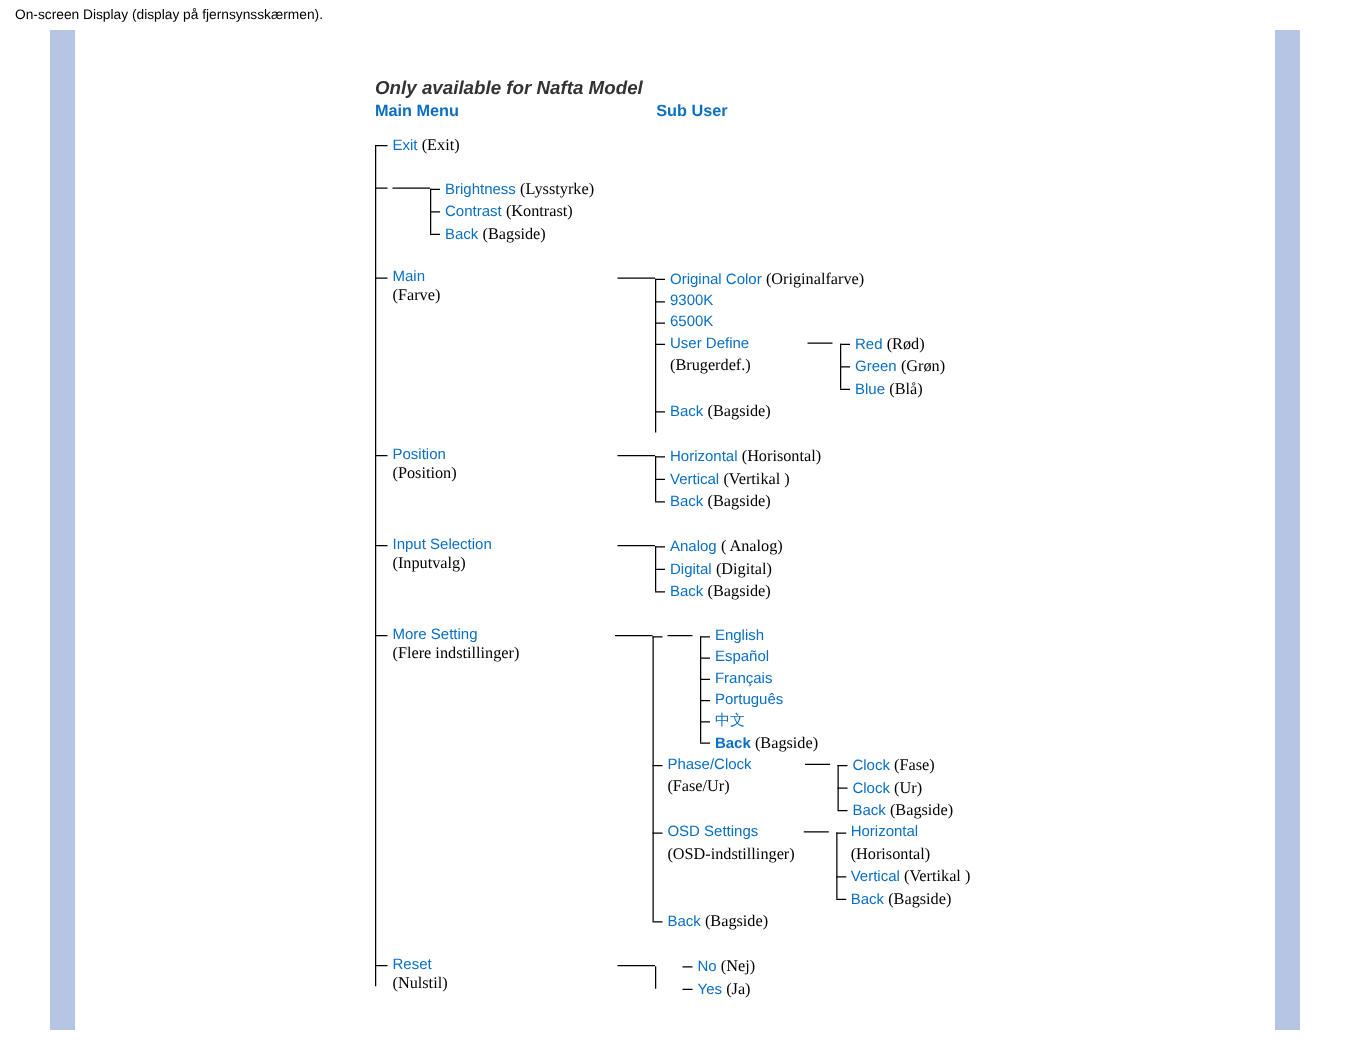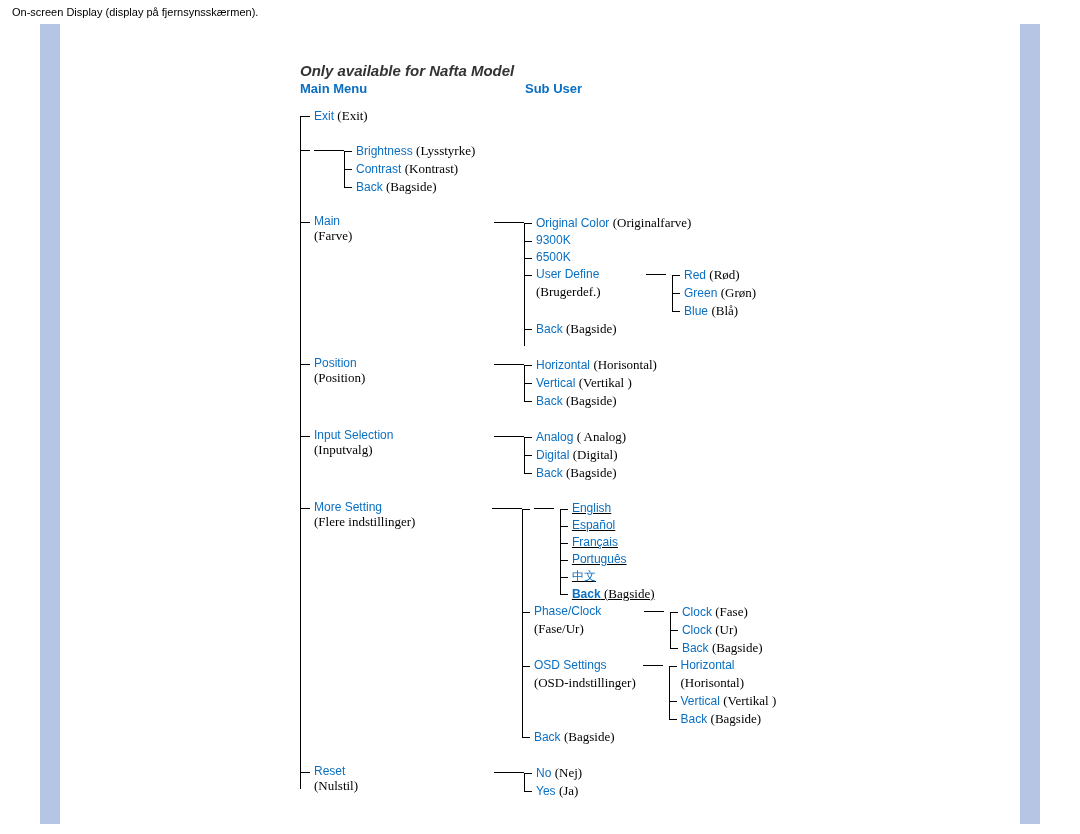--- a/index.html
+++ b/index.html
@@ -114,21 +114,21 @@
           <div class="mmrow">
             <div class="mmflex">
               <div class="mmname"><span class="term">More Setting</span><br><span class="paren">(Flere indstillinger)</span></div>
               <div class="conn"></div>
               <div class="subcol" style="position: relative;">
                 <div style="position: absolute; left: 0px; border-left: 1px solid rgb(0, 0, 0); top: 9px; height: 228px;"></div>
                 <div class="subrow">
                   <div class="flexline">
                     <div class="conn2"></div>
                     <div class="lvl3">
-                      <div class="subcol" style="position: relative; text-decoration: underline;">
+                      <div class="subcol" style="position: relative;">
                         <div style="position: absolute; left: 0px; border-left: 1px solid rgb(0, 0, 0); top: 9px; height: 85px;"></div>
                         <div class="subrow"><span class="term " style="">English</span></div>
                         <div class="subrow"><span class="term " style="">Español</span></div>
                         <div class="subrow"><span class="term " style="">Français</span></div>
                         <div class="subrow"><span class="term " style="">Português</span></div>
                         <div class="subrow"><span class="term " style="">中文</span></div>
                         <div class="subrow"><span class="term backbold" style="">Back</span>  <span class="paren">(Bagside)</span></div>
                       </div>
                     </div>
                   </div>
@@ -162,21 +162,21 @@
                   </div>
                 </div>
                 <div class="subrow"><span class="term " style="">Back</span>  <span class="paren">(Bagside)</span></div>
               </div>
             </div>
           </div>
           <div class="mmrow">
             <div class="mmflex">
               <div class="mmname"><span class="term">Reset</span><br><span class="paren">(Nulstil)</span></div>
               <div class="conn"></div>
-              <div class="subcol" style="position: relative;">
+              <div class="subcol" style="position: relative; padding-left: 22px;">
                 <div style="position: absolute; left: 0px; border-left: 1px solid rgb(0, 0, 0); top: 9px; height: 18px;"></div>
                 <div class="subrow"><span class="term " style="">No</span>  <span class="paren">(Nej)</span></div>
                 <div class="subrow"><span class="term " style="">Yes</span>  <span class="paren">(Ja)</span></div>
               </div>
             </div>
           </div>
         </div>
     </div>
 
   </div>

